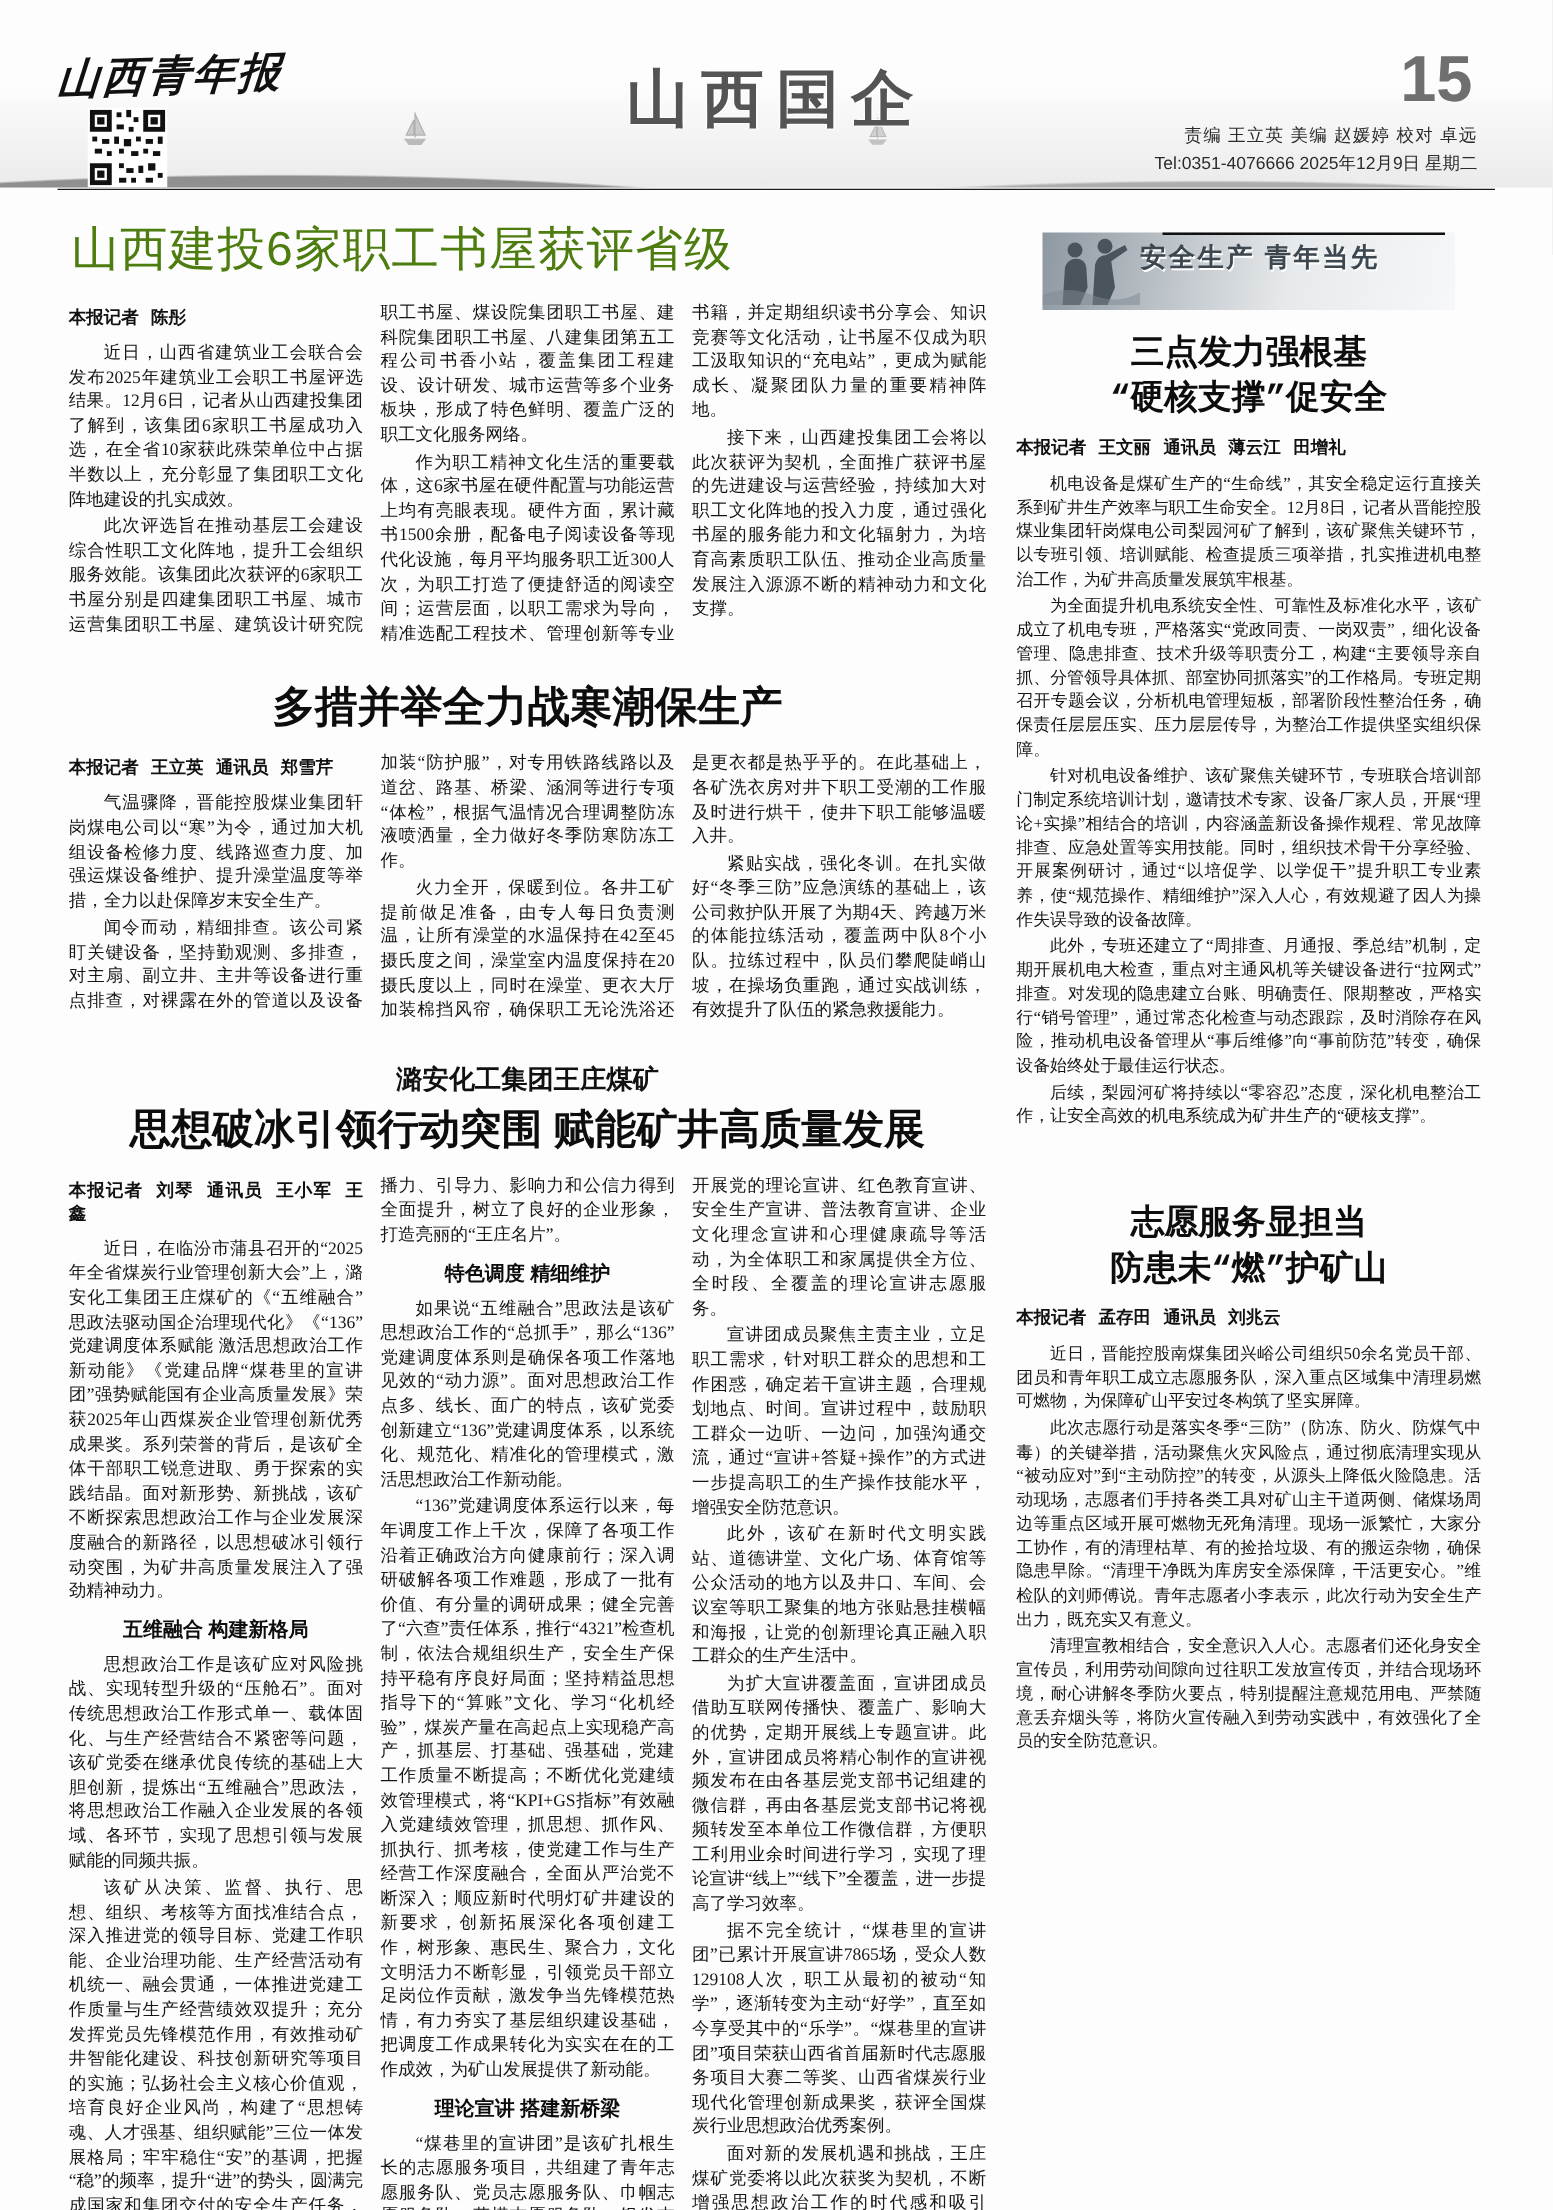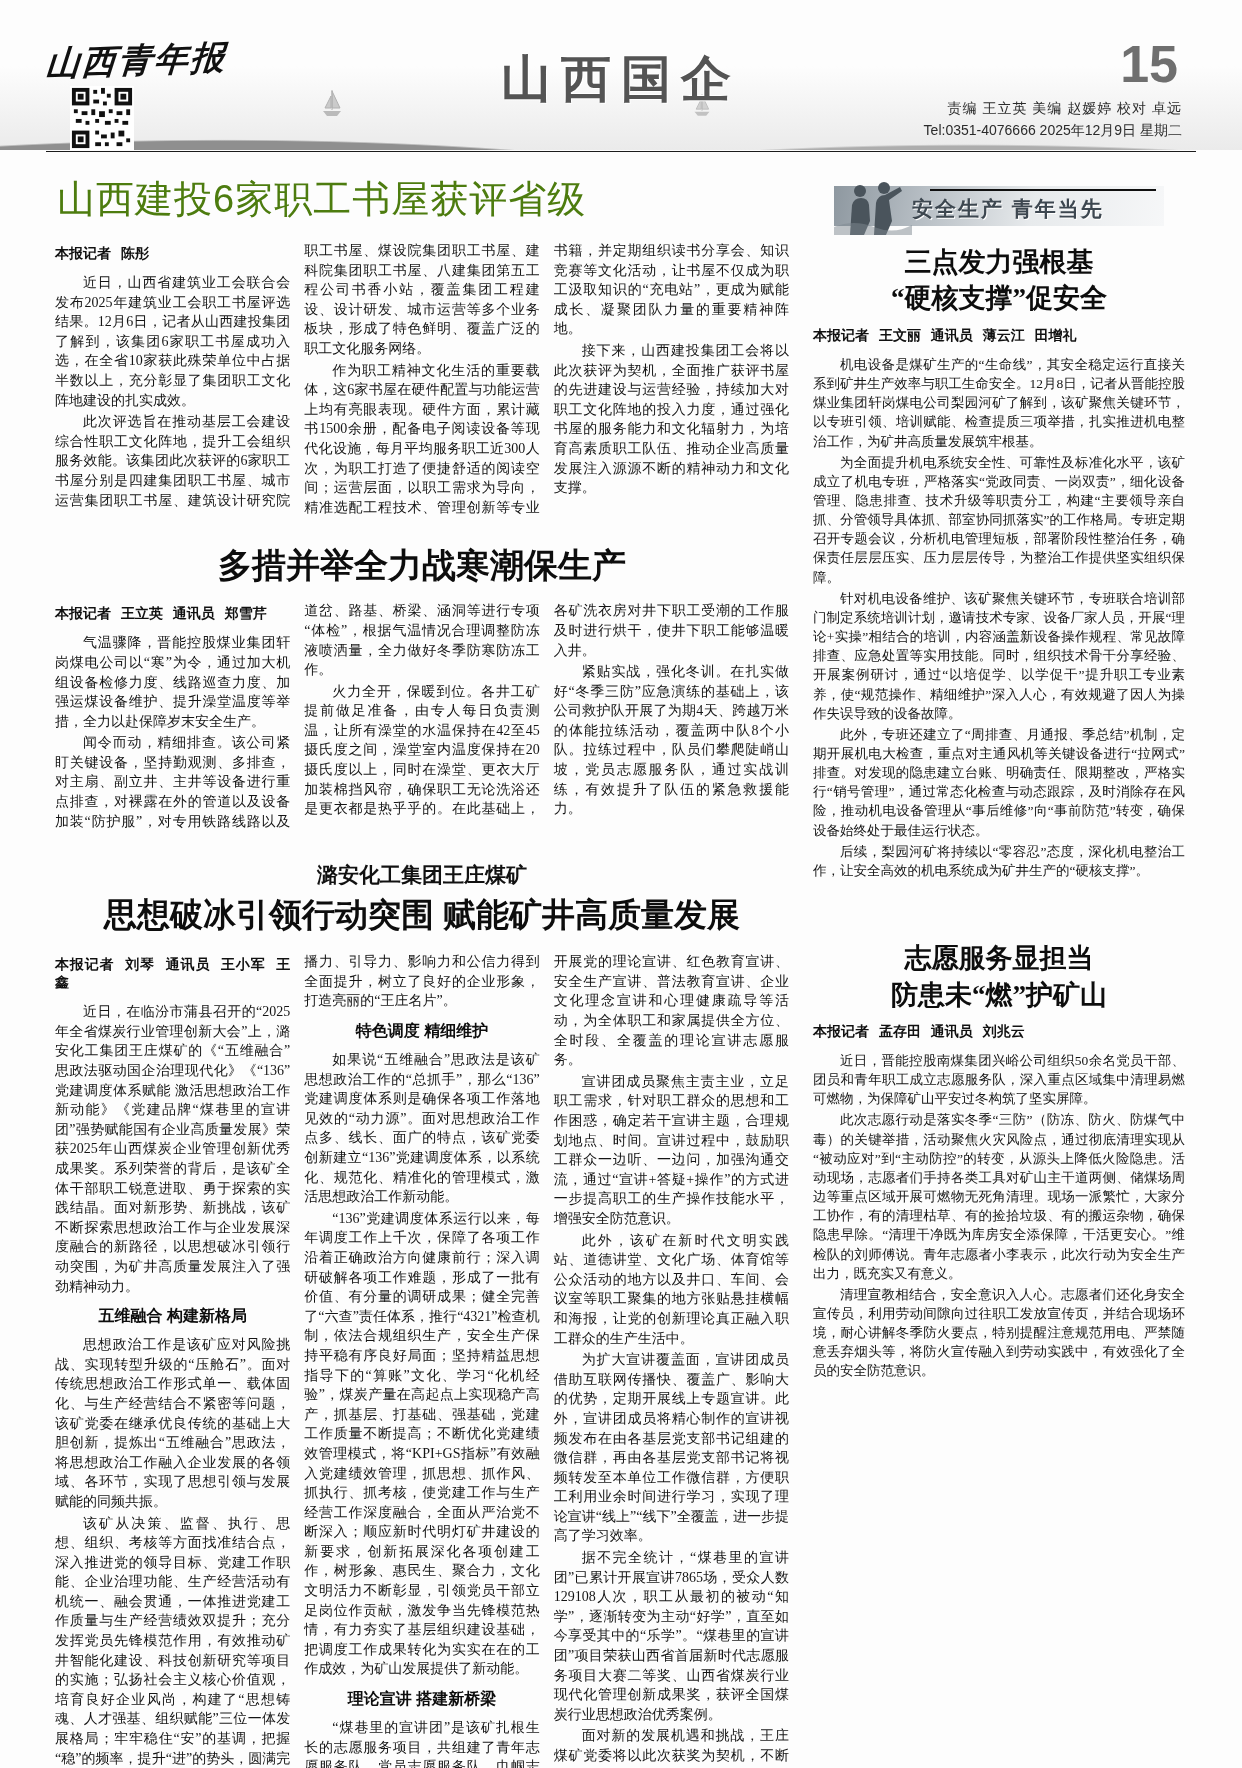--- a/index.html
+++ b/index.html
@@ -33,32 +33,32 @@
   .right-zone{width:372px;}
   
   .headline-xl{font-family:"Liberation Sans", sans-serif;font-size:38px;font-weight:400;
         letter-spacing:1px;color:#4d7c0f;text-align:left;margin:14px 0 16px 2px;white-space:nowrap;}
   .headline-l{font-family:Liberation Sans, sans-serif;font-size:34px;font-weight:900;
         color:#0d0d0d;text-align:center;margin:26px 0 12px 0;}
   .kicker{font-family:"Liberation Sans", sans-serif;font-size:21px;font-weight:900;
         color:#111;text-align:center;margin:30px 0 4px 0;}
   .headline-m{font-family:"Liberation Sans", sans-serif;font-size:33px;font-weight:900;
         color:#0d0d0d;text-align:center;margin:2px 0 14px 0;}
-  .headline-r{font-family:Liberation Serif, serif;font-size:27px;font-weight:900;
+  .headline-r{font-family:Liberation Mono, monospace;font-size:27px;font-weight:900;
         color:#0d0d0d;text-align:center;line-height:1.35;margin:18px 0 10px 0;}
   .byline{font-family:"Liberation Sans", sans-serif;font-size:14px;font-weight:bold;color:#111;
         margin:4px 0 10px 0;word-spacing:6px;}
   .cols3{column-count:3;column-gap:14px;text-align:justify;}
   .body-p{font-size:14px;line-height:1.40;margin:0 0 2px 0;text-indent:2em;color:#151515;}
   .subhead{font-family:"Liberation Sans", sans-serif;font-size:16px;font-weight:900;color:#0d0d0d;
         text-align:center;margin:10px 0 8px 0;text-indent:0;}
   .rbody{text-align:justify;}
   .rbody .body-p{font-size:13.5px;line-height:1.42;}
   
-  .safety-banner{margin:26px auto 6px auto;width:330px;height:40px;display:flex;align-items:center;position:relative;
+  .safety-banner{margin:26px auto 6px auto;width:330px;height:62px;display:flex;align-items:flex-start;position:relative;
      background:linear-gradient(100deg,#8e98a0 0%,#b8bfc5 28%,#e7eaec 60%,#f6f7f8 100%);}
   .safety-sil{flex:0 0 78px;height:58px;}
   .safety-txt{position:relative;flex:1;padding-right:8px;}
   .safety-line{border-top:2.5px solid #101010;margin:0 0 4px 18px;}
   .safety-label{font-family:"Liberation Sans", sans-serif;font-size:21px;font-weight:900;color:#3d4750;
      letter-spacing:2px;text-shadow:1px 1px 0 #fff;white-space:nowrap;}
   .spacer-40{height:40px;}
 </style>
 </head>
 <body>
@@ -147,21 +147,21 @@
       </div>
 
       <div>
         <div class="headline-l">多措并举全力战寒潮保生产</div>
         <div class="cols3">
           <div class="byline">本报记者 王立英 通讯员 郑雪芹</div>
           <div>
               <p class="body-p">气温骤降，晋能控股煤业集团轩岗煤电公司以“寒”为令，通过加大机组设备检修力度、线路巡查力度、加强运煤设备维护、提升澡堂温度等举措，全力以赴保障岁末安全生产。</p>
               <p class="body-p">闻令而动，精细排查。该公司紧盯关键设备，坚持勤观测、多排查，对主扇、副立井、主井等设备进行重点排查，对裸露在外的管道以及设备加装“防护服”，对专用铁路线路以及道岔、路基、桥梁、涵洞等进行专项“体检”，根据气温情况合理调整防冻液喷洒量，全力做好冬季防寒防冻工作。</p>
               <p class="body-p">火力全开，保暖到位。各井工矿提前做足准备，由专人每日负责测温，让所有澡堂的水温保持在42至45摄氏度之间，澡堂室内温度保持在20摄氏度以上，同时在澡堂、更衣大厅加装棉挡风帘，确保职工无论洗浴还是更衣都是热乎乎的。在此基础上，各矿洗衣房对井下职工受潮的工作服及时进行烘干，使井下职工能够温暖入井。</p>
-              <p class="body-p">紧贴实战，强化冬训。在扎实做好“冬季三防”应急演练的基础上，该公司救护队开展了为期4天、跨越万米的体能拉练活动，覆盖两中队8个小队。拉练过程中，队员们攀爬陡峭山坡，党员志愿服务队，通过实战训练，有效提升了队伍的紧急救援能力。</p>
+              <p class="body-p">紧贴实战，强化冬训。在扎实做好“冬季三防”应急演练的基础上，该公司救护队开展了为期4天、跨越万米的体能拉练活动，覆盖两中队8个小队。拉练过程中，队员们攀爬陡峭山坡，在操场负重跑，通过实战训练，有效提升了队伍的紧急救援能力。</p>
             </div>
         </div>
       </div>
 
       <div>
         <div class="kicker">潞安化工集团王庄煤矿</div>
         <div class="headline-m">思想破冰引领行动突围 赋能矿井高质量发展</div>
         <div class="cols3">
           <div class="byline">本报记者 刘琴 通讯员 王小军 王鑫</div>
           <div>

